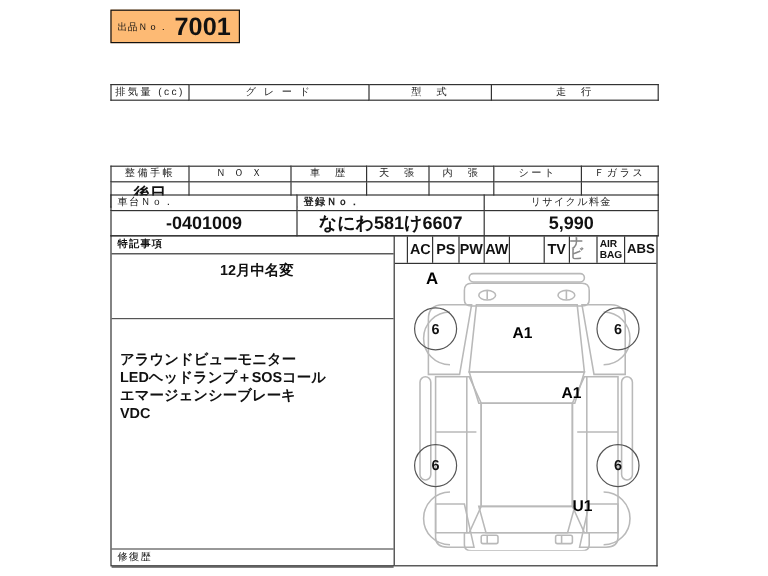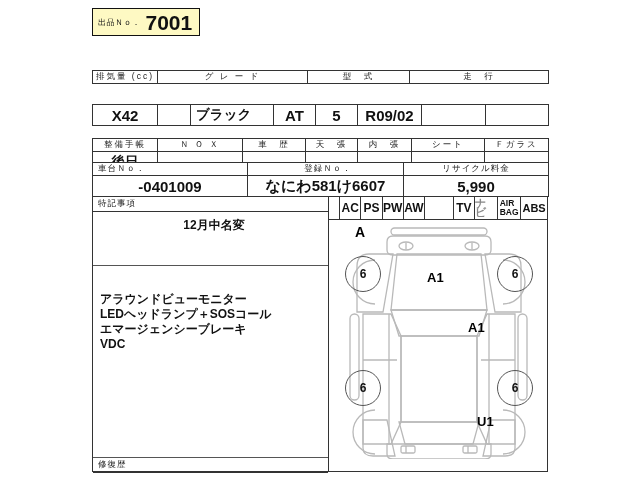--- a/index.html
+++ b/index.html
@@ -15,21 +15,21 @@
     left:92px; top:8px;
     width:456px; height:464px;
   }
   
   .auc-no{
     position:absolute; left:0; top:0;
     width:108px; height:28px;
     border:1.6px solid #111;
     box-sizing:border-box;
     display:flex; align-items:center;
-    background:#fef9c3;
+    background:#fdba74;
     z-index:5;
   }
   .auc-no .lbl{
     font-size:8px; letter-spacing:.5px;
     padding-left:5px; color:#111; white-space:nowrap;
   }
   .auc-no .val{
     font-size:21px; font-weight:bold; letter-spacing:0px;
     padding-left:5px; line-height:1;
   }
@@ -77,20 +77,21 @@
   }
   .note-col{
     position:absolute;left:0;top:0;width:237px;height:276px;
     box-sizing:border-box;
     border:1px solid #333;
   }
   .note-hdr{
     height:14px;border-bottom:1px solid #333;
     font-size:8.5px;padding-left:5px;display:flex;align-items:center;
     letter-spacing:1px;
+    font-weight:bold;
   }
   .note-body{
     height:48px;border-bottom:1.6px solid #555;
     font-size:12px;padding:5px 0 0 7px;font-weight:bold;
     text-align:center;
   }
   .note-body2{
     height:165px;border-bottom:1.6px solid #555;
     font-size:12px;padding:26px 0 0 7px;
     text-align:left;line-height:15px;font-weight:bold;
@@ -173,30 +174,20 @@
       <col style="width:65px">
         <col style="width:33px">
         <col style="width:83px">
       <col style="width:42px">
         <col style="width:42px">
         <col style="width:64px">
       <col style="width:64px">
         <col style="width:63px">
     </colgroup>
     <tbody>
-    <tr>
-      <td class="val">X42</td>
-      <td class="val"></td>
-      <td class="val l jp">ブラック</td>
-      <td class="val">AT</td>
-      <td class="val">5</td>
-      <td class="val">R09/02</td>
-      <td class="val"></td>
-      <td class="val"></td>
-    </tr>
   </tbody>
     </table>
 
   <table class="tbl" style="top:130px;">
     <colgroup>
       <col style="width:65px">
         <col style="width:85px">
         <col style="width:63px">
       <col style="width:52px">
         <col style="width:54px">
@@ -227,21 +218,21 @@
 
   <table class="tbl" style="top:154px;">
     <colgroup>
       <col style="width:155px">
         <col style="width:156px">
         <col style="width:145px">
     </colgroup>
     <tbody>
         <tr>
       <td class="hdr" style="text-align:left;padding-left:5px;letter-spacing:1px;">車台Ｎｏ．</td>
-      <td class="hdr" style="text-align:center;padding-left:5px;letter-spacing:1px;">登録Ｎｏ．</td>
+      <td class="hdr" style="text-align:left;padding-left:5px;letter-spacing:1px;font-weight:bold;">登録Ｎｏ．</td>
       <td class="hdr" style="letter-spacing:1px;">リサイクル料金</td>
     </tr>
     <tr>
       <td class="val">-0401009</td>
       <td class="val">なにわ581け6607</td>
       <td class="val">5,990</td>
     </tr>
   </tbody>
     </table>
 

